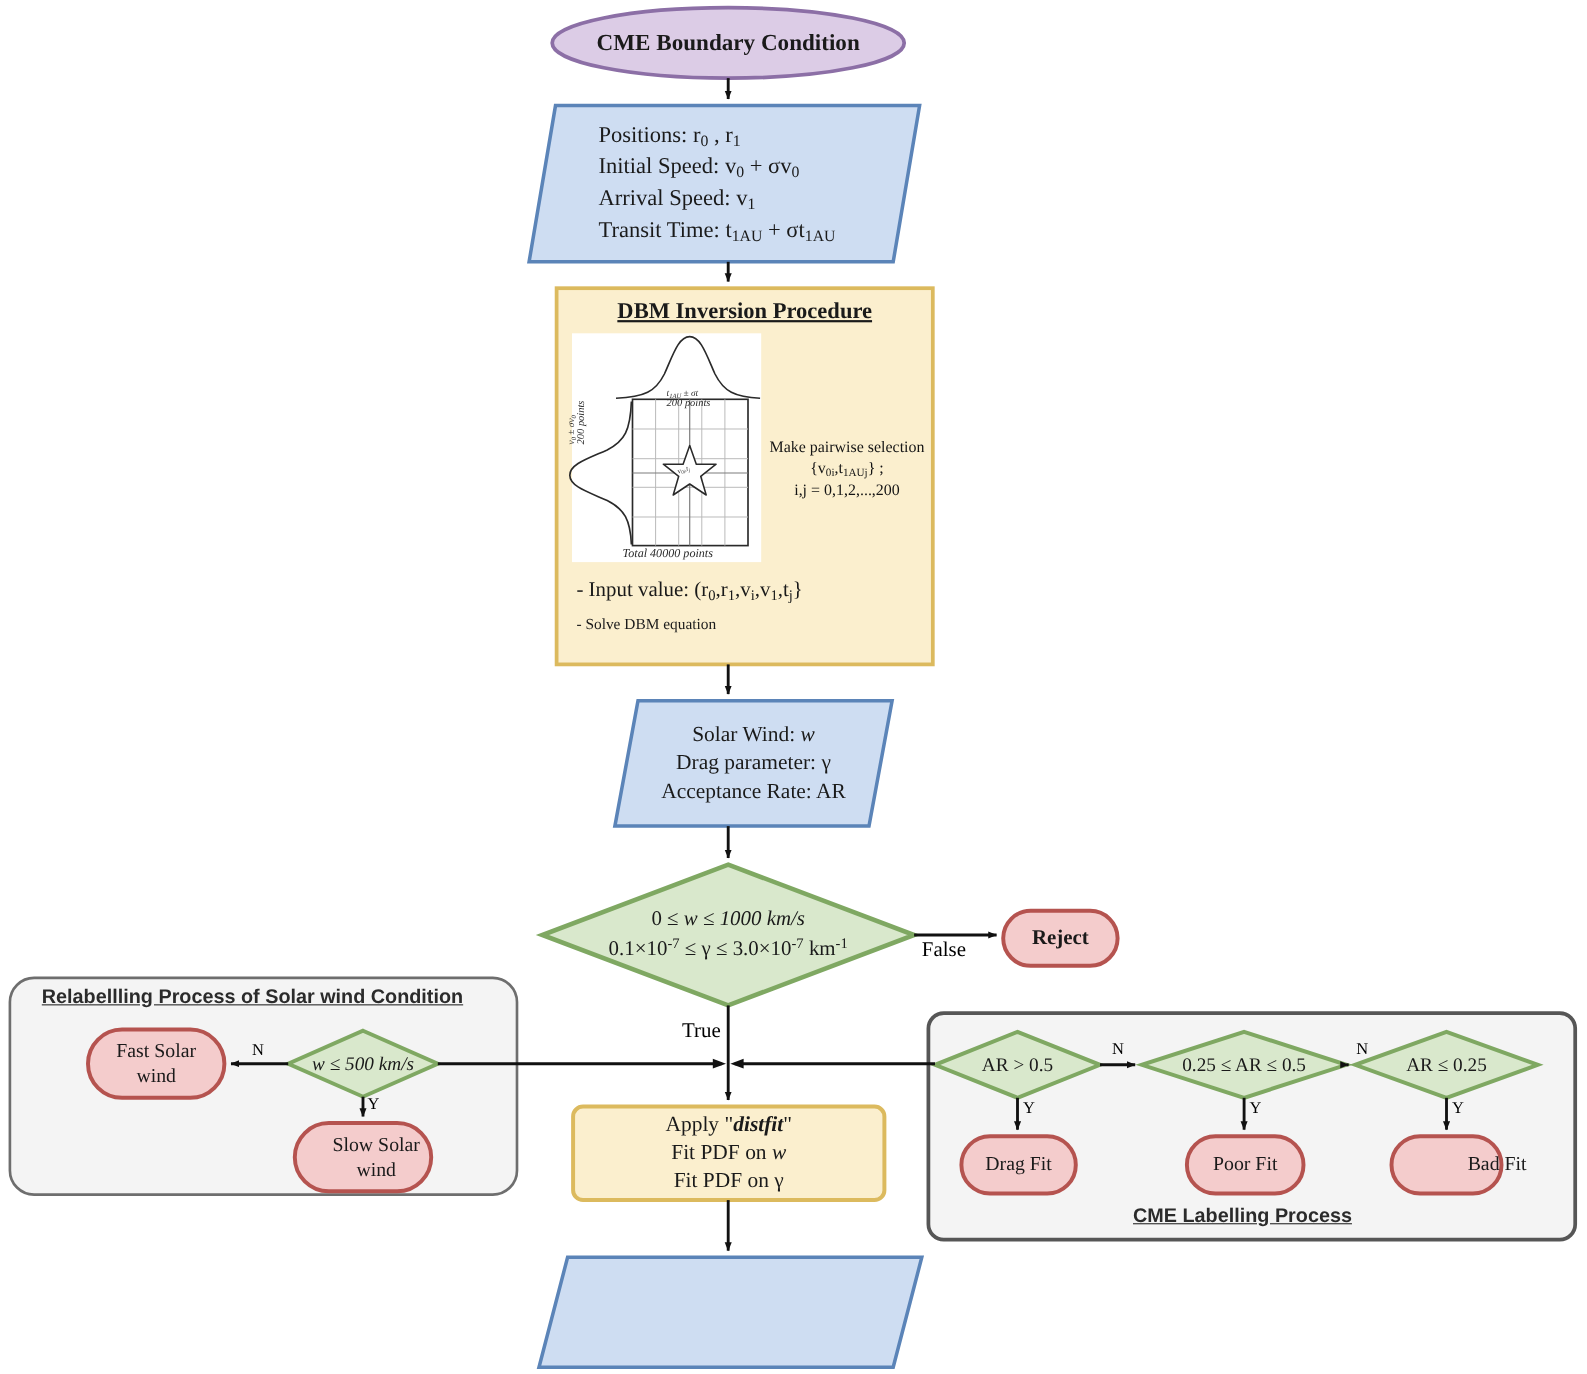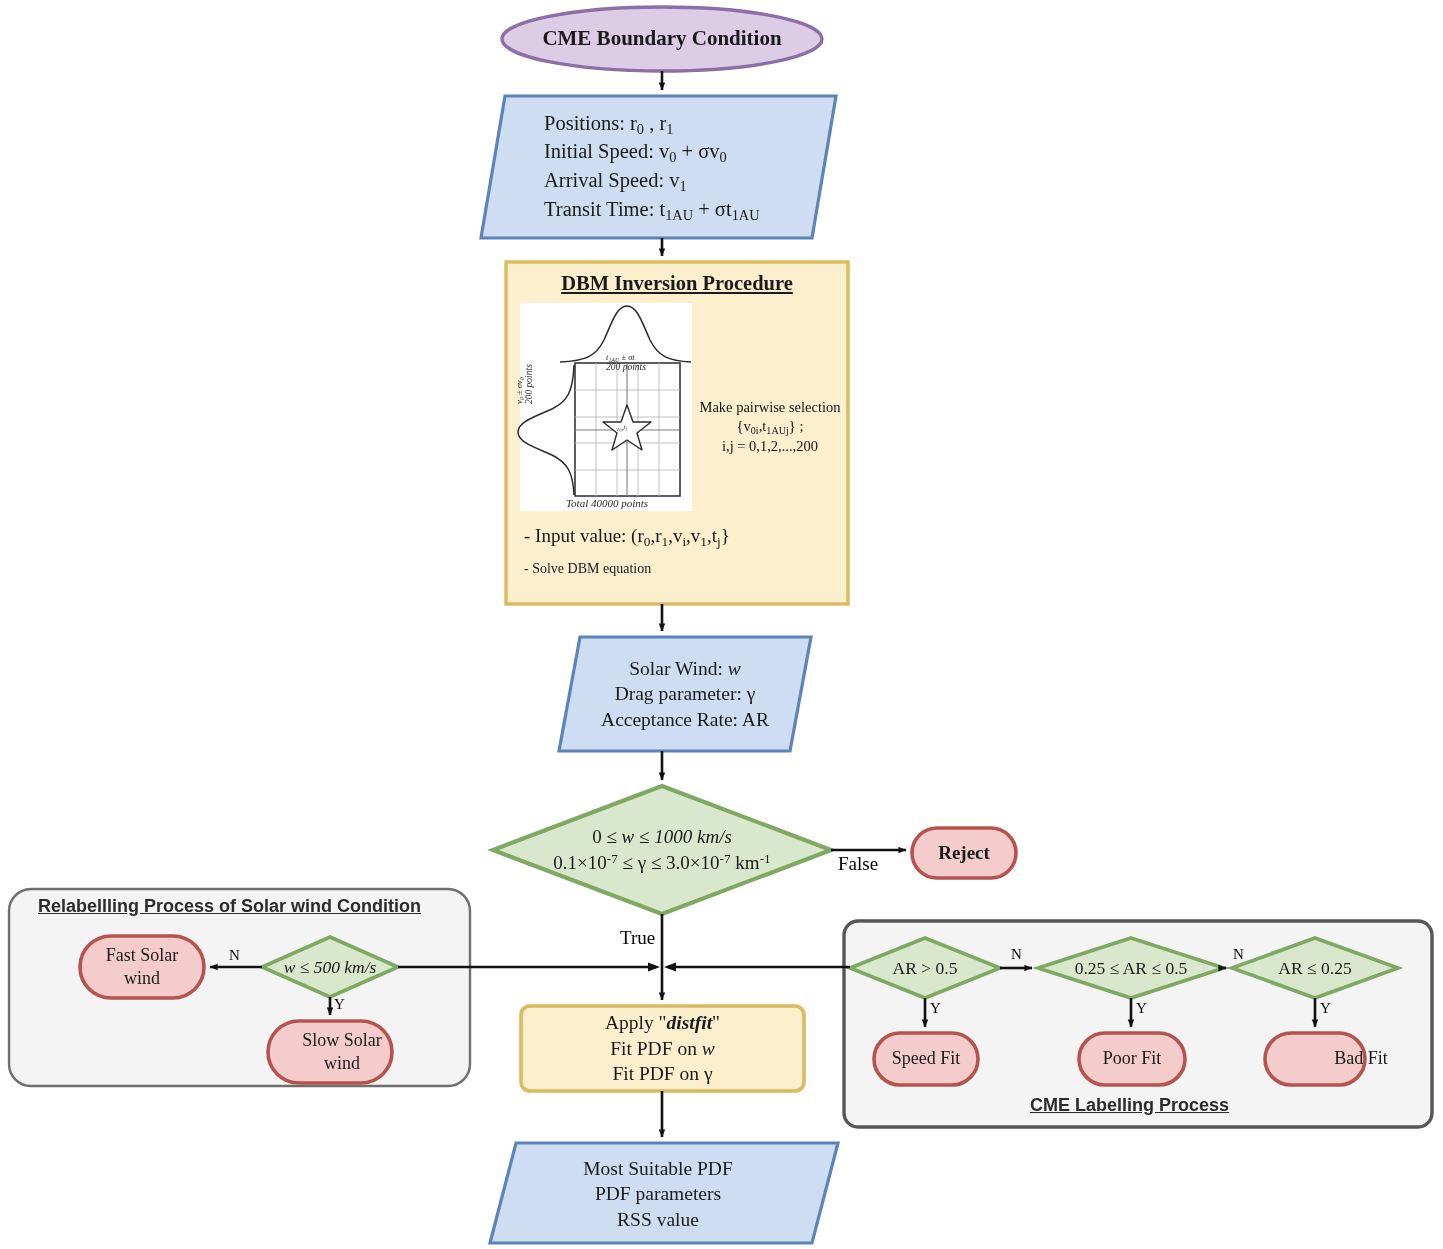--- a/index.html
+++ b/index.html
@@ -183,25 +183,20 @@
   <div class="nodetext" style="left:912px;top:828px;width:104px;height:50px;font-size:19px;">
     <span class="ln b">Reject</span>
   </div>
 
   <div class="nodetext" style="left:521px;top:1006px;width:283px;height:85px;font-size:19.5px;">
     <span class="ln"><span>Apply "</span><span class="it b">distfit</span><span>"</span></span>
     <span class="ln"><span>Fit PDF on </span><span class="it">w</span></span>
     <span class="ln">Fit PDF on γ</span>
   </div>
 
-  <div class="nodetext" style="left:493px;top:1148px;width:330px;height:92px;font-size:19.5px;">
-    <span class="ln">Most Suitable PDF</span>
-    <span class="ln">PDF parameters</span>
-    <span class="ln">RSS value</span>
-  </div>
 
   <div class="panel-title" style="left:38px;top:896px;font-size:18px;">Relabellling Process of Solar wind Condition</div>
 
   <div class="nodetext" style="left:262px;top:955px;width:136px;height:24px;font-size:17.5px;">
     <span class="ln it"><span>w</span><span> ≤ 500 km/s</span></span>
   </div>
   <div class="edgelabel" style="left:229px;top:947px;font-size:15px;">N</div>
   <div class="edgelabel" style="left:334px;top:996px;font-size:15px;">Y</div>
 
   <div class="nodetext" style="left:80px;top:936px;width:124px;height:62px;font-size:18px;">
@@ -225,21 +220,21 @@
     <span class="ln">AR ≤ 0.25</span>
   </div>
 
   <div class="edgelabel" style="left:1011px;top:946px;font-size:15px;">N</div>
   <div class="edgelabel" style="left:1233px;top:946px;font-size:15px;">N</div>
   <div class="edgelabel" style="left:930px;top:1000px;font-size:15px;">Y</div>
   <div class="edgelabel" style="left:1136px;top:1000px;font-size:15px;">Y</div>
   <div class="edgelabel" style="left:1320px;top:1000px;font-size:15px;">Y</div>
 
   <div class="nodetext" style="left:874px;top:1033px;width:104px;height:52px;font-size:18px;">
-    <span class="ln">Speed Fit</span>
+    <span class="ln">Drag Fit</span>
   </div>
   <div class="nodetext" style="left:1079px;top:1033px;width:106px;height:52px;font-size:18px;">
     <span class="ln">Poor Fit</span>
   </div>
   <div class="nodetext" style="left:1265px;top:1033px;width:100px;height:52px;font-size:18px;padding-left:46px;">
     <span class="ln">Bad Fit</span>
   </div>
 
 </div>
 

